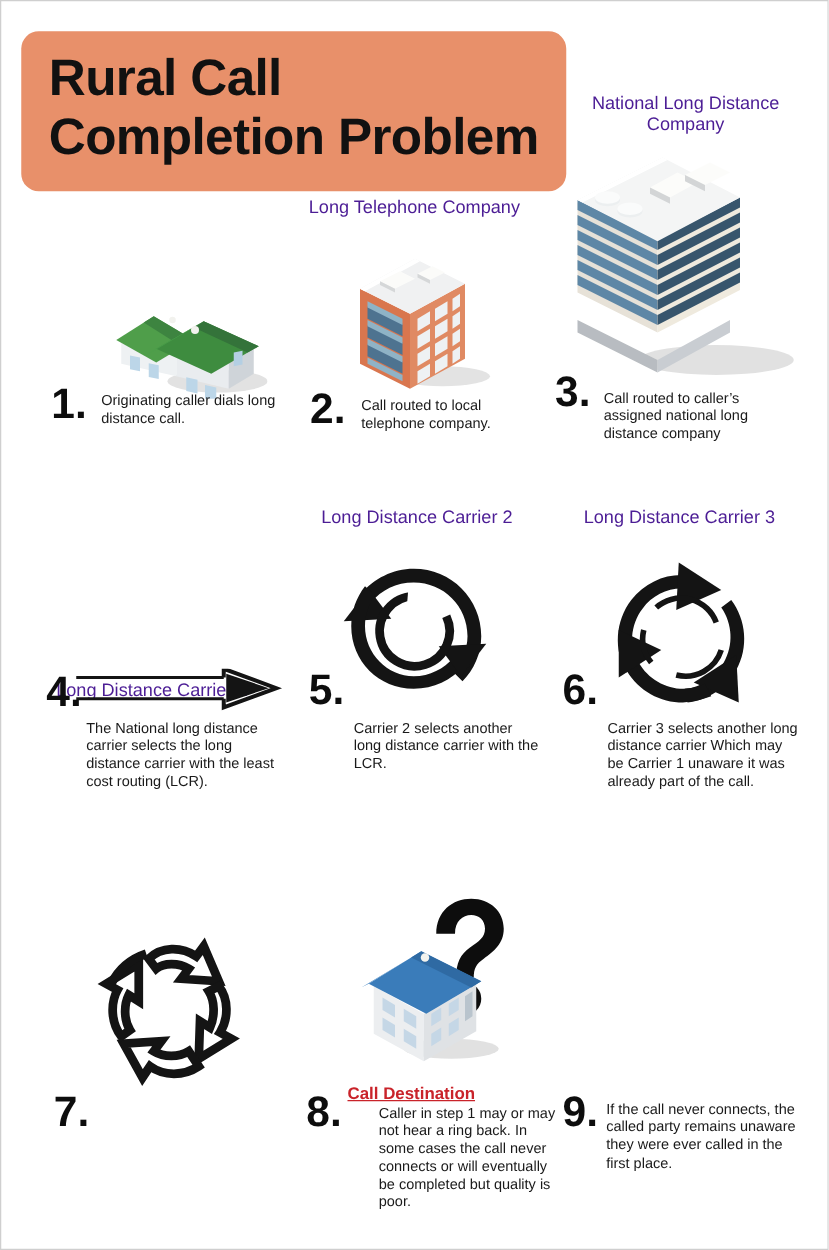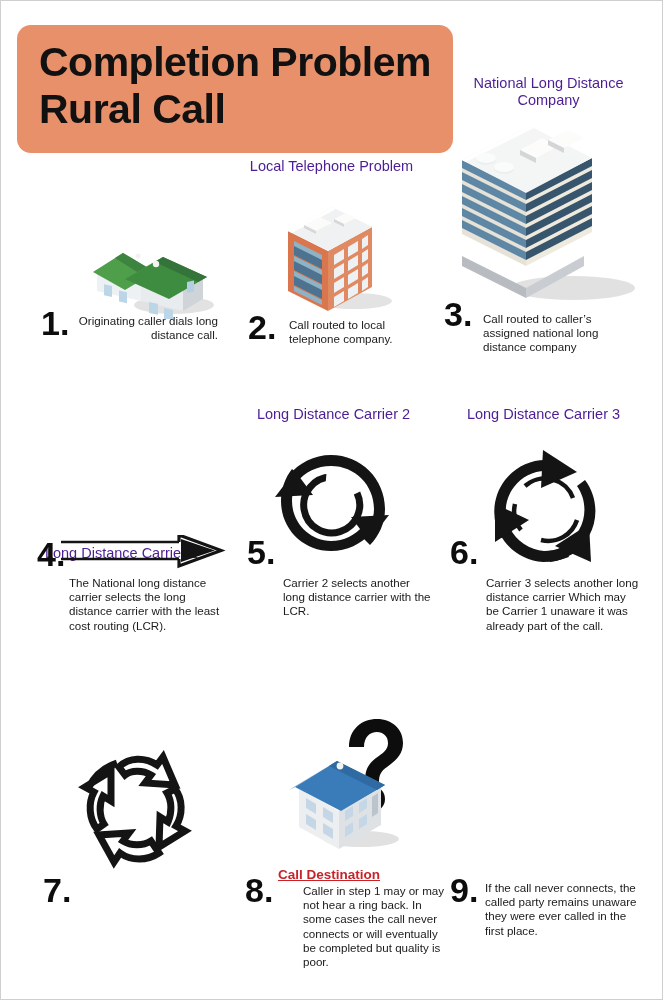--- a/index.html
+++ b/index.html
@@ -68,22 +68,22 @@
 
   .icon-wrap{position:absolute;}
   .icon-wrap svg{display:block;}
 </style>
 </head>
 <body>
 
 <div id="page">
 
   <div id="title-banner">
+    <div class="line">Rural Call</div>
     <div class="line">Completion Problem</div>
-    <div class="line">Rural Call</div>
   </div>
 
 
   <div class="icon-wrap" style="left:78px;top:238px;">
     <svg width="135" height="80" viewBox="0 0 135 80">
       <ellipse cx="95" cy="66" rx="40" ry="9" fill="#d8d8d8" opacity=".75"></ellipse>
 
       <path d="M62 41 L62 62 L104 72 L104 50 Z" fill="#e9ecef"></path>
       <path d="M104 50 L104 72 L124 60 L124 38 Z" fill="#cfd4d9"></path>
 
@@ -101,23 +101,23 @@
       <rect x="40" y="43" width="8" height="11" fill="#bcd6e8" transform="skewY(12)"></rect>
       <rect x="70" y="48" width="9" height="11" fill="#bcd6e8" transform="skewY(12)"></rect>
       <rect x="85" y="51" width="9" height="11" fill="#bcd6e8" transform="skewY(12)"></rect>
       <rect x="108" y="52" width="7" height="11" fill="#b4cfe3" transform="skewY(-12) translate(0,14)"></rect>
       <circle cx="77" cy="25" r="3.2" fill="#f2f2ee"></circle>
       <circle cx="59" cy="17" r="2.6" fill="#f2f2ee"></circle>
     </svg>
   </div>
 
   <div class="stepnum" style="left:40px;top:305px;">1.</div>
-  <div class="body-text" style="left:67px;top:313px;width:150px;text-align:right;">Originating caller dials long distance call.</div>
-
-  <div class="heading" style="left:243px;top:157px;width:175px;">Local Telephone Problem</div>
+  <div class="body-text" style="left:80px;top:313px;width:150px;">Originating caller dials long distance call.</div>
+
+  <div class="heading" style="left:243px;top:157px;width:175px;">Long Telephone Company</div>
 
   <div class="icon-wrap" style="left:275px;top:196px;">
     <svg width="125" height="120" viewBox="0 0 125 120">
       <ellipse cx="78" cy="104" rx="38" ry="8" fill="#dcdcdc" opacity=".8"></ellipse>
 
       <path d="M12 34 L52 54 L52 114 L12 94 Z" fill="#d9764e"></path>
 
       <path d="M52 54 L96 30 L96 90 L52 114 Z" fill="#e08a63"></path>
 
       <path d="M12 34 L56 10 L96 30 L52 54 Z" fill="#f0f1f2"></path>

